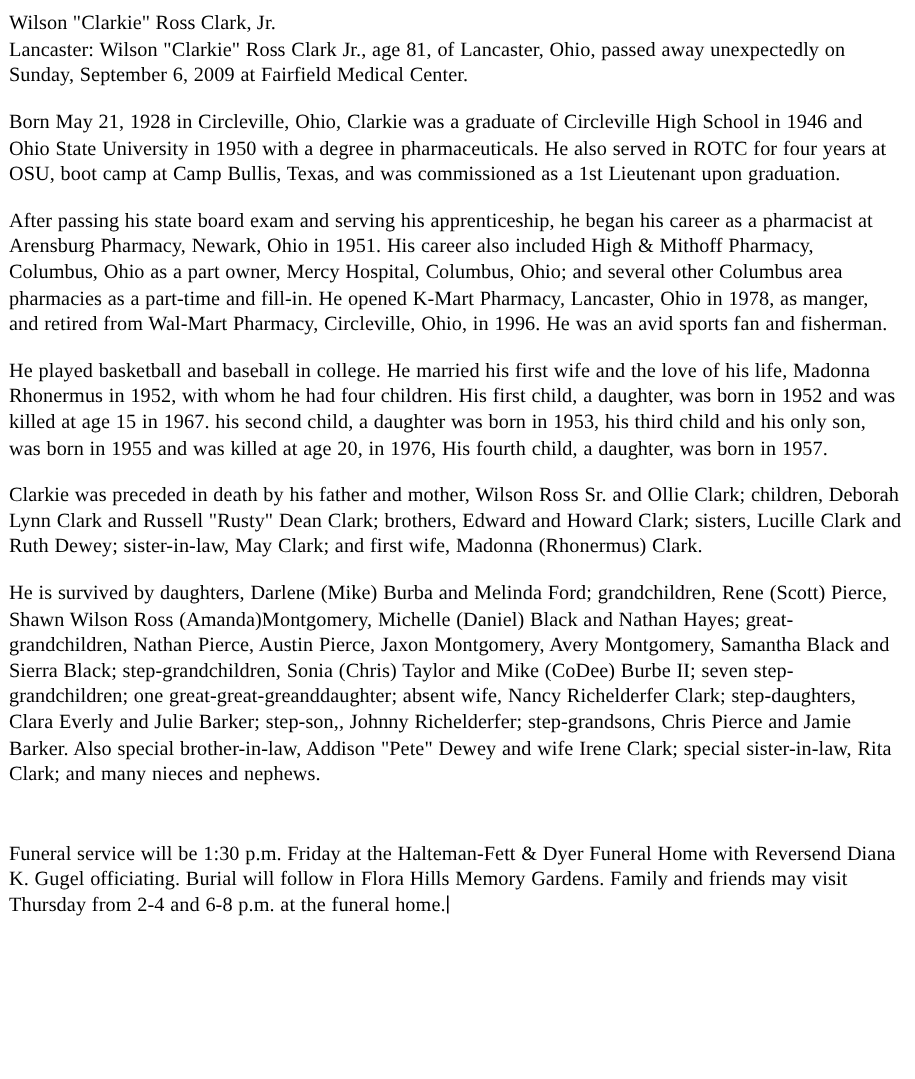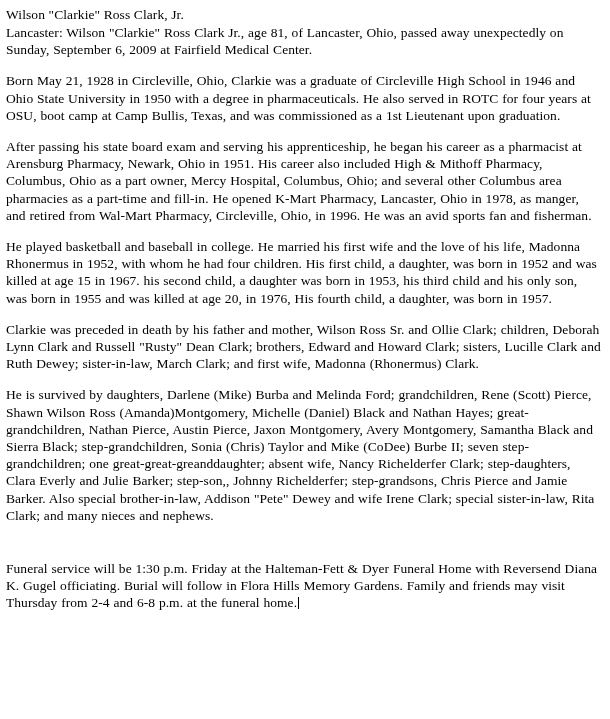--- a/index.html
+++ b/index.html
@@ -55,16 +55,16 @@
 </style>
 </head>
 <body>
 
 <div class="page">
   <div class="obit-title">Wilson "Clarkie" Ross Clark, Jr.</div>
   <p class="para lead">Lancaster: Wilson "Clarkie" Ross Clark Jr., age 81, of Lancaster, Ohio, passed away unexpectedly on Sunday, September 6, 2009 at Fairfield Medical Center.</p>
   <p class="para">Born May 21, 1928 in Circleville, Ohio, Clarkie was a graduate of Circleville High School in 1946 and Ohio State University in 1950 with a degree in pharmaceuticals. He also served in ROTC for four years at OSU, boot camp at Camp Bullis, Texas, and was commissioned as a 1st Lieutenant upon graduation.</p>
   <p class="para">After passing his state board exam and serving his apprenticeship, he began his career as a pharmacist at Arensburg Pharmacy, Newark, Ohio in 1951. His career also included High &amp; Mithoff Pharmacy, Columbus, Ohio as a part owner, Mercy Hospital, Columbus, Ohio; and several other Columbus area pharmacies as a part-time and fill-in. He opened K-Mart Pharmacy, Lancaster, Ohio in 1978, as manger, and retired from Wal-Mart Pharmacy, Circleville, Ohio, in 1996. He was an avid sports fan and fisherman.</p>
   <p class="para">He played basketball and baseball in college. He married his first wife and the love of his life, Madonna Rhonermus in 1952, with whom he had four children. His first child, a daughter, was born in 1952 and was killed at age 15 in 1967. his second child, a daughter was born in 1953, his third child and his only son, was born in 1955 and was killed at age 20, in 1976, His fourth child, a daughter, was born in 1957.</p>
-  <p class="para">Clarkie was preceded in death by his father and mother, Wilson Ross Sr. and Ollie Clark; children, Deborah Lynn Clark and Russell "Rusty" Dean Clark; brothers, Edward and Howard Clark; sisters, Lucille Clark and Ruth Dewey; sister-in-law, March Clark; and first wife, Madonna (Rhonermus) Clark.</p>
+  <p class="para">Clarkie was preceded in death by his father and mother, Wilson Ross Sr. and Ollie Clark; children, Deborah Lynn Clark and Russell "Rusty" Dean Clark; brothers, Edward and Howard Clark; sisters, Lucille Clark and Ruth Dewey; sister-in-law, May Clark; and first wife, Madonna (Rhonermus) Clark.</p>
   <p class="para">He is survived by daughters, Darlene (Mike) Burba and Melinda Ford; grandchildren, Rene (Scott) Pierce, Shawn Wilson Ross (Amanda)Montgomery, Michelle (Daniel) Black and Nathan Hayes; great-grandchildren, Nathan Pierce, Austin Pierce, Jaxon Montgomery, Avery Montgomery, Samantha Black and Sierra Black; step-grandchildren, Sonia (Chris) Taylor and Mike (CoDee) Burbe II; seven step-grandchildren; one great-great-greanddaughter; absent wife, Nancy Richelderfer Clark; step-daughters, Clara Everly and Julie Barker; step-son,, Johnny Richelderfer; step-grandsons, Chris Pierce and Jamie Barker. Also special brother-in-law, Addison "Pete" Dewey and wife Irene Clark; special sister-in-law, Rita Clark; and many nieces and nephews.</p>
   <p class="para"><span>Funeral service will be 1:30 p.m. Friday at the Halteman-Fett &amp; Dyer Funeral Home with Reversend Diana K. Gugel officiating. Burial will follow in Flora Hills Memory Gardens. Family and friends may visit Thursday from 2-4 and 6-8 p.m. at the funeral home.</span><span class="caret"></span></p>
 </div>
 
 </body></html>

